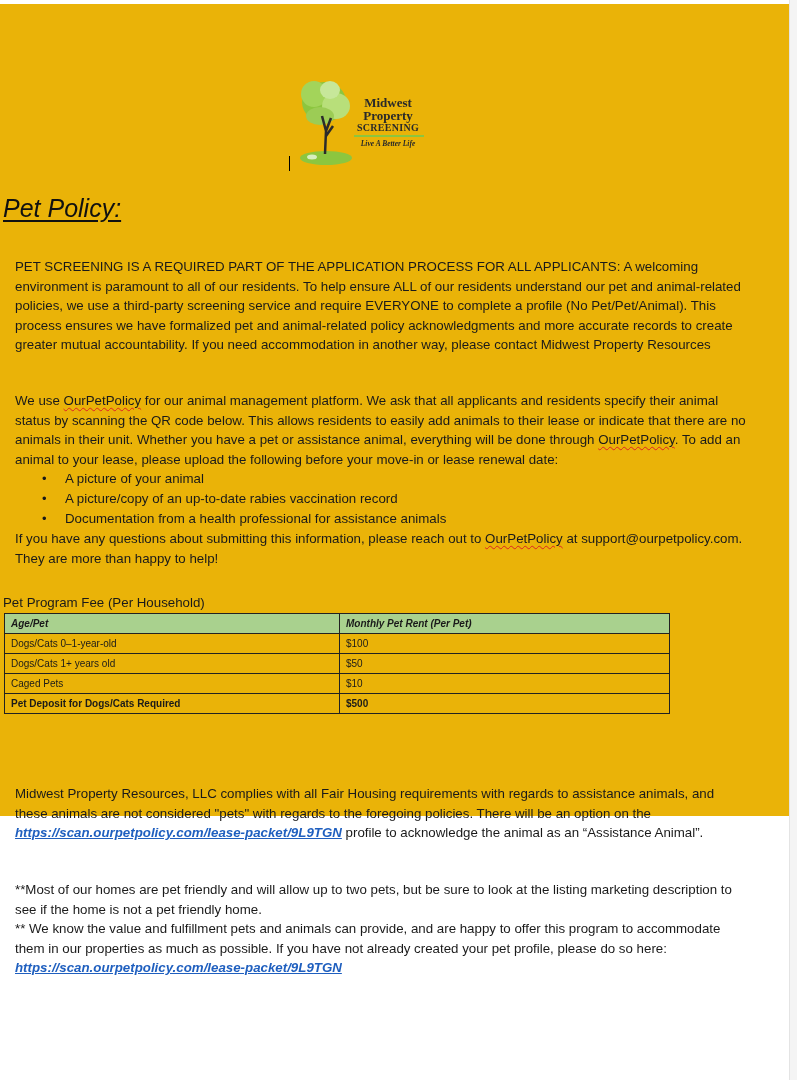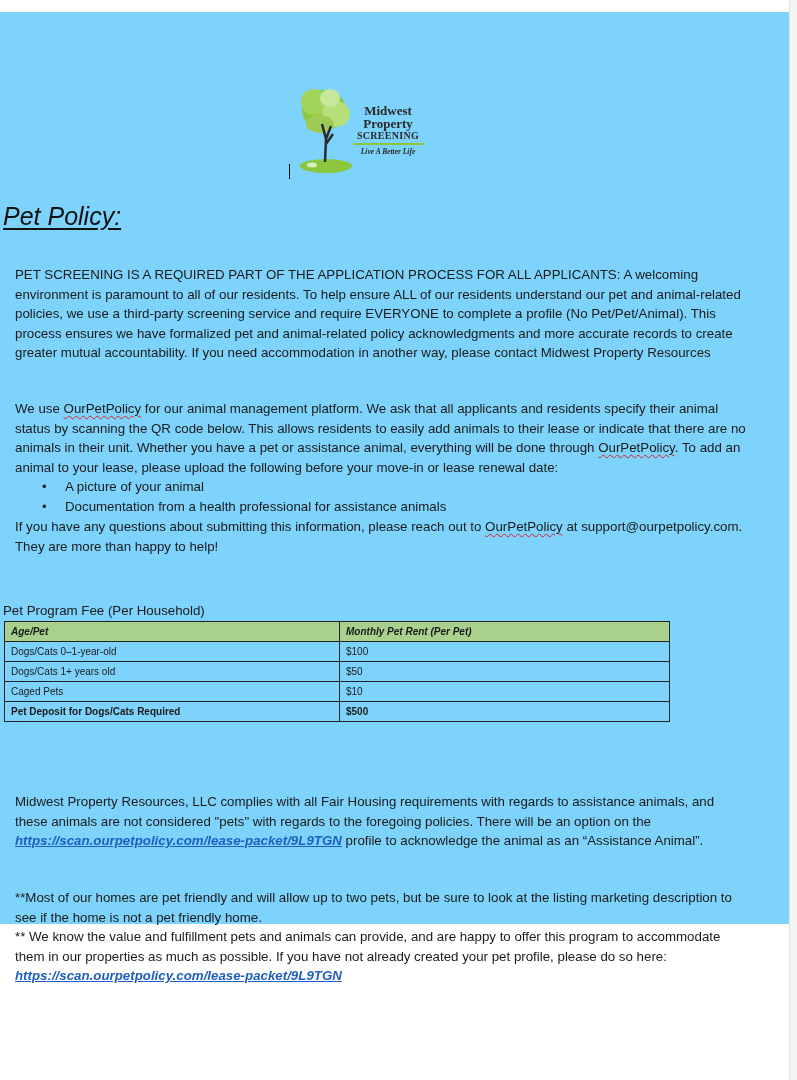--- a/index.html
+++ b/index.html
@@ -1,18 +1,18 @@
 <!DOCTYPE html>
 <html><head>
 <meta charset="utf-8">
 <style>
   html, body { margin: 0; padding: 0; background: #ffffff; }
   body { width: 797px; height: 1080px; position: relative; overflow: hidden;
          font-family: "Liberation Sans", "DejaVu Sans", sans-serif; color: #1a1a1a; }
-  .page { position: absolute; left: 0; top: 12px; width: 790px; height: 912px; background: #7dd3fc; }
+  .page { position: absolute; left: 0; top: 4px; width: 790px; height: 812px; background: #eab308; }
   .right-edge { position: absolute; right: 0; top: 0; width: 7px; height: 1080px;
                 background: #f4f4f4; border-left: 1px solid #e4e4e4; }
   .logo { position: absolute; left: 298px; top: 72px; width: 130px; height: 90px; }
   .logo svg { position: absolute; left: 0; top: 0; }
   .logo-text { position: absolute; left: 50px; top: 20px; width: 80px;
                font-family: "Liberation Serif", "DejaVu Serif", serif; color: #2a2a2a; text-align: center; }
   .logo-line1, .logo-line2 { font-size: 13px; font-weight: bold; line-height: 13px; display: block; }
   .logo-line3 { font-size: 10px; font-weight: bold; line-height: 12px; display: block; letter-spacing: 0.3px; }
   .logo-rule { display: block; height: 2px; background: #8cc63f; margin: 1px 4px 2px 6px; }
   .logo-tag { font-size: 7.5px; font-style: italic; font-weight: bold; display: block; line-height: 9px; }
@@ -64,20 +64,21 @@
   <div class="cursor"></div>
 
   <h1 class="title">Pet Policy:</h1>
 
   <p class="para p1">PET SCREENING IS A REQUIRED PART OF THE APPLICATION PROCESS FOR ALL APPLICANTS: A welcoming environment is paramount to all of our residents. To help ensure ALL of our residents understand our pet and animal-related policies, we use a third-party screening service and require EVERYONE to complete a profile (No Pet/Pet/Animal). This process ensures we have formalized pet and animal-related policy acknowledgments and more accurate records to create greater mutual accountability. If you need accommodation in another way, please contact Midwest Property Resources</p>
 
   <div class="para p2">
     <span>We use </span><span class="spell">OurPetPolicy</span><span> for our animal management platform. We ask that all applicants and residents specify their animal status by scanning the QR code below. This allows residents to easily add animals to their lease or indicate that there are no animals in their unit. Whether you have a pet or assistance animal, everything will be done through </span><span class="spell">OurPetPolicy</span><span>. To add an animal to your lease, please upload the following before your move-in or lease renewal date:</span>
     <ul class="bullets">
       <li>A picture of your animal</li>
+      <li>A picture/copy of an up-to-date rabies vaccination record</li>
       <li>Documentation from a health professional for assistance animals</li>
     </ul>
     <span>If you have any questions about submitting this information, please reach out to </span><span class="spell">OurPetPolicy</span><span> at support@ourpetpolicy.com. They are more than happy to help!</span>
   </div>
 
   <p class="fee-label">Pet Program Fee (Per Household)</p>
   <table class="fees">
     <tbody>
         <tr>
       <th class="c1">Age/Pet</th>

